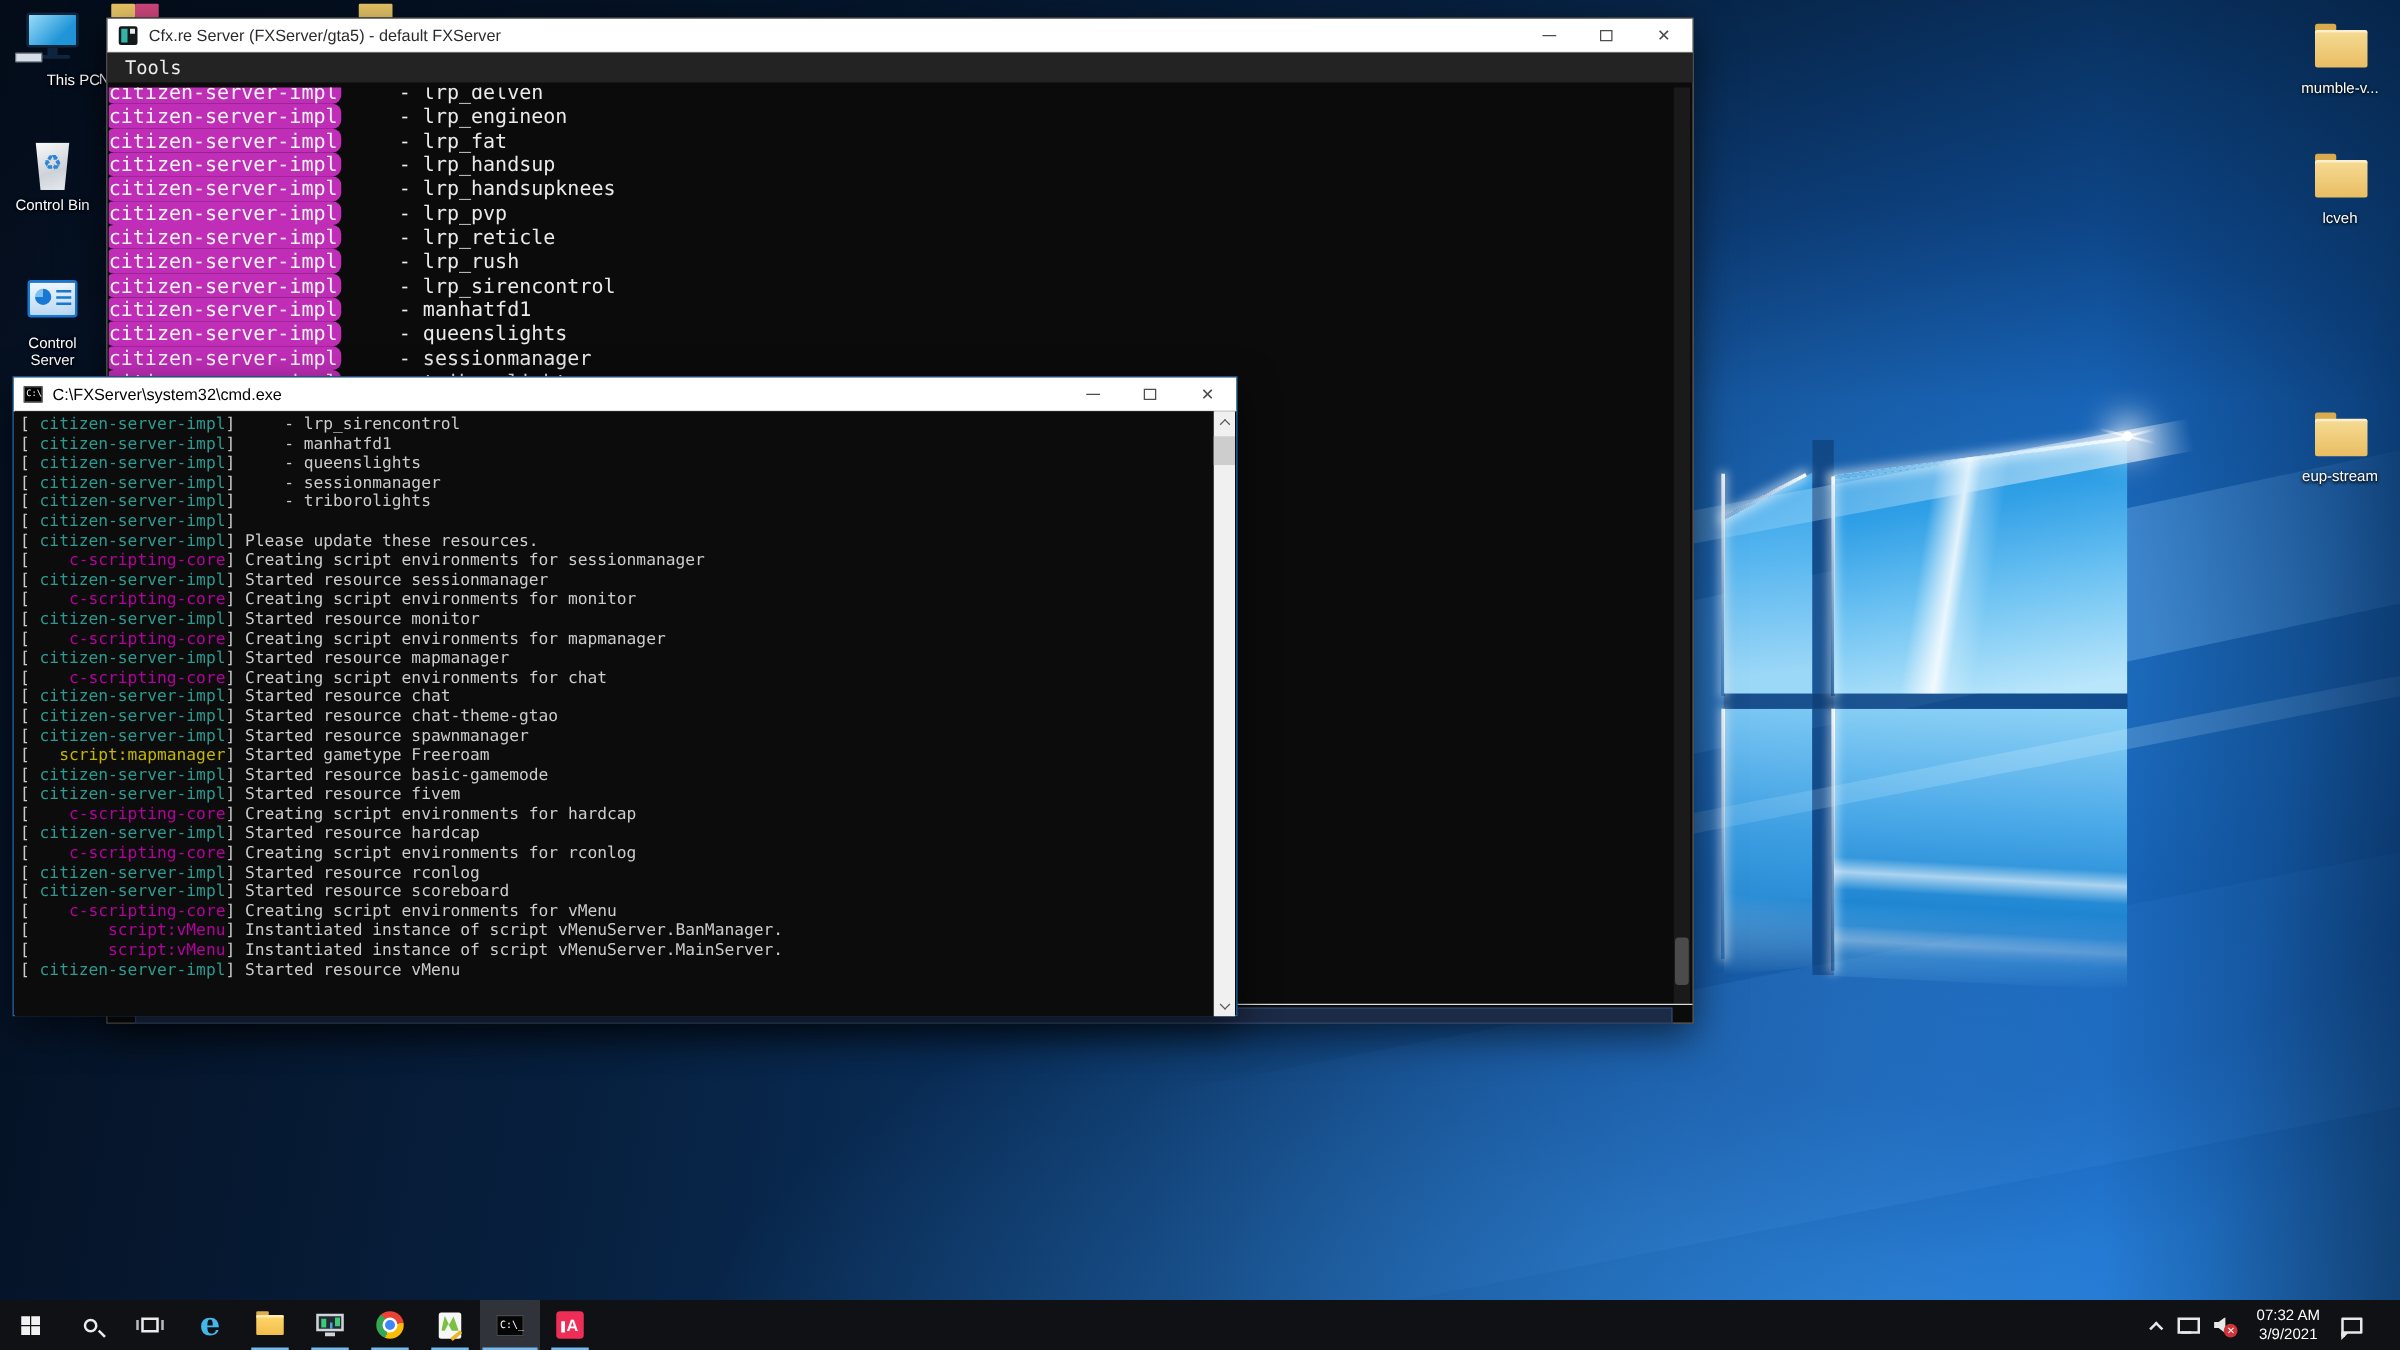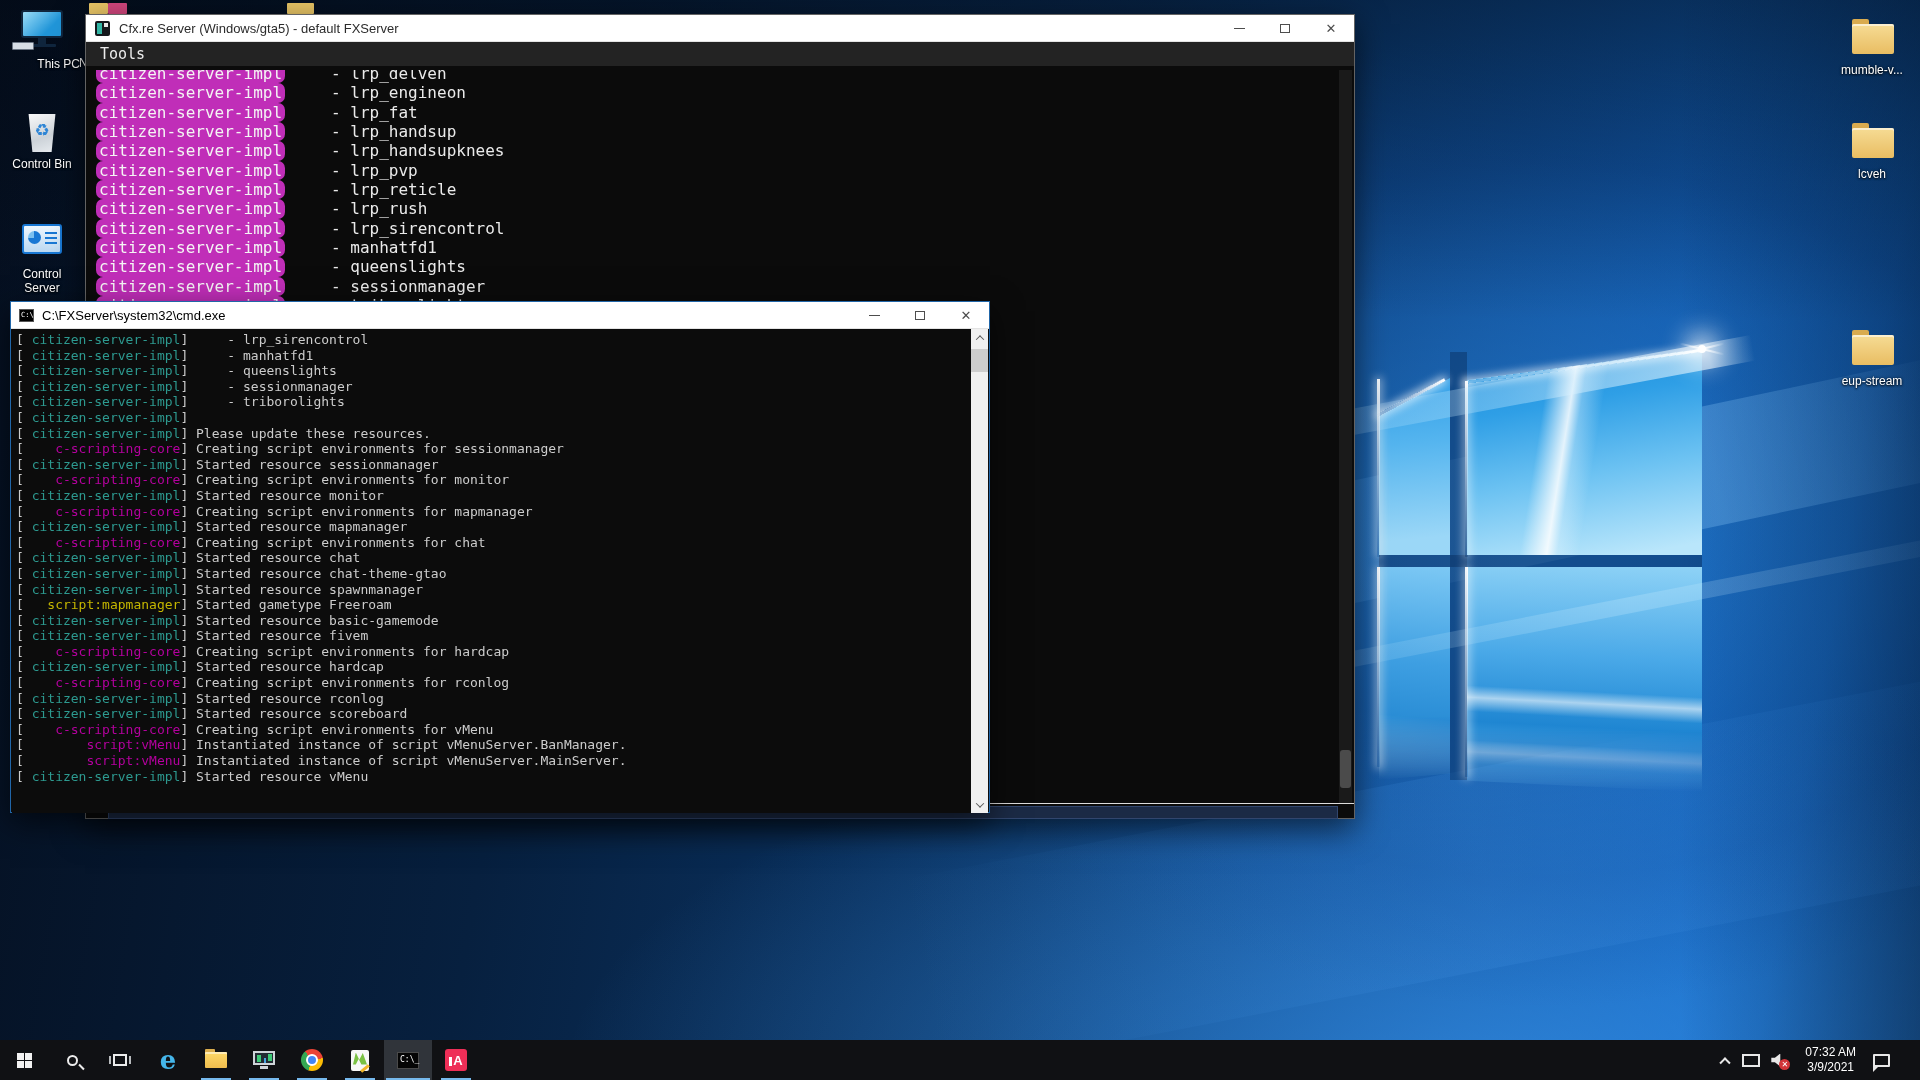--- a/index.html
+++ b/index.html
@@ -110,21 +110,21 @@
   
   #fxwin { left:85px; top:14px; width:1270px; height:805px; background:#0b0b0b; border:1px solid #636363; }
   .fx-icon { width:15px; height:15px; margin:0 9px 0 9px; background:#14181c; border-radius:2px; position:relative; }
   .fx-icon::before { content:""; position:absolute; left:2px; top:2px; width:5px; height:11px; background:#32b5a4; }
   .fx-icon::after { content:""; position:absolute; left:9px; top:2px; width:4px; height:4px; background:#e8e8e8; }
   .menubar { position:absolute; left:0; top:27px; right:0; height:24px; background:#232323;
     display:flex; align-items:center; }
   .menu-item { color:#ececec; font-size:15px; padding:0 14px; font-family:"DejaVu Sans Mono", monospace; }
   .fx-console { position:absolute; left:1px; top:55px; width:1253px; height:733px; overflow:hidden; background:#0b0b0b; }
   #fx-lines { margin-top:-6px; font-family:"DejaVu Sans Mono", monospace; font-size:16px; white-space:pre; }
-  .fx-row { height:19.34px; line-height:19.34px; padding-left:12px; }
+  .fx-row { height:19.34px; line-height:19.34px; }
   .fx-tag { display:inline-block; color:#f4f4f4; border-radius:7px; padding:0 3px; margin-left:-3px; }
   .fx-msg { color:#eaeaea; margin-left:46px; }
   .fx-scroll { position:absolute; right:2px; top:55px; width:13px; height:733px; background:#1a1a1a; }
   .fx-thumb { position:absolute; left:1px; top:680px; width:11px; height:38px; background:#4b4b4b; border-radius:3px; }
   .fx-sep { position:absolute; left:0; right:0; top:788px; height:1px; background:#dcdcdc; }
   .fx-input { position:absolute; left:22px; right:16px; top:791px; height:13px;
     background:#1b2a45; border:1px solid #31466e; }
 
   
   #cmdwin { left:10px; top:301px; width:980px; height:512px; background:#0c0c0c; border:1px solid #2166a8; }
@@ -266,21 +266,21 @@
   <div class="dt-icon" style="left:1834px; top:325px;">
     <div class="dt-art">
         <div class="fol"></div>
       </div>
     <div>eup-stream</div>
   </div>
 
   <div id="fxwin" class="win">
     <div class="titlebar">
       <div class="fx-icon"></div>
-      <span class="title-txt">Cfx.re Server (Windows/gta5) - default FXServer</span>
+      <span class="title-txt">Cfx.re Server (FXServer/gta5) - default FXServer</span>
       <div class="winbtns">
         <div class="wbtn">
             <span class="g-min"></span>
           </div>
         <div class="wbtn">
             <span class="g-max"></span>
           </div>
         <div class="wbtn">
             <span class="g-close">✕</span>
           </div>

